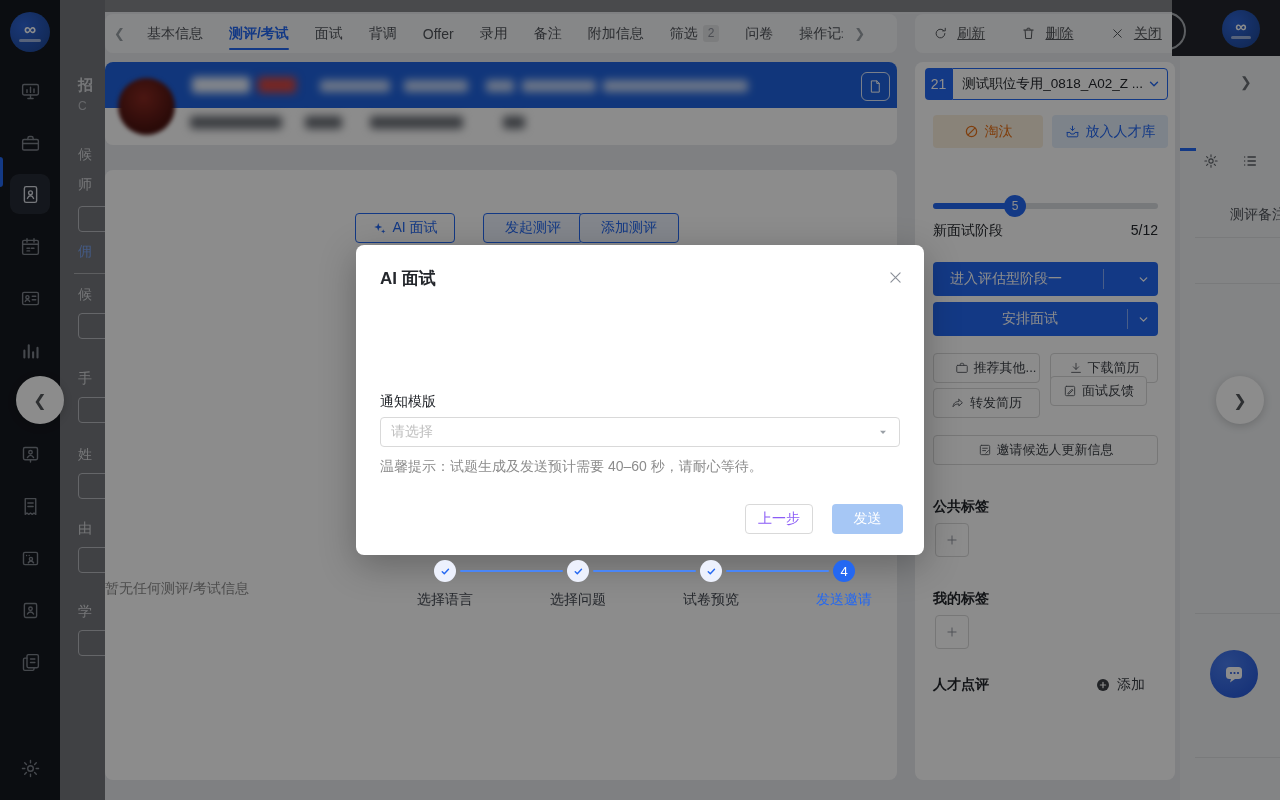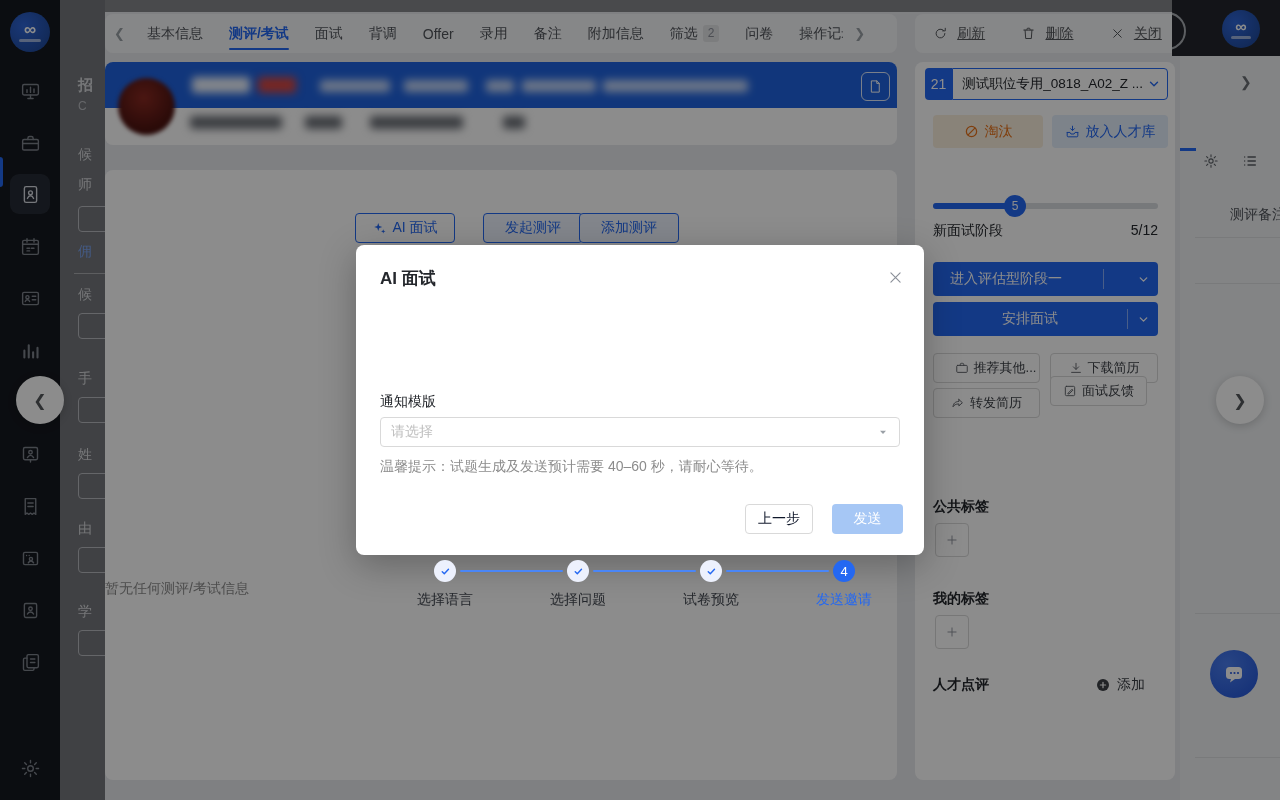--- a/index.html
+++ b/index.html
@@ -124,21 +124,21 @@
   .step .slab{margin-top:9px;font-size:14px;color:#24272c;}
   .step.cur .slab{color:#2468F2;}
   .sline{position:absolute;top:325px;height:2px;background:#4a86f7;border-radius:1px;z-index:59;}
   .m-field{position:absolute;left:24px;top:148px;font-size:14px;}
   .m-select{position:absolute;left:24px;top:172px;width:520px;height:30px;border:1px solid #d9d9d9;border-radius:4px;
             box-sizing:border-box;display:flex;align-items:center;padding:0 10px;color:#bfbfbf;}
   .m-select .txt{flex:1;}
   .m-select svg{width:12px;height:12px;color:#9aa0a6;}
   .m-hint{position:absolute;left:24px;top:213px;font-size:14px;color:#8c8c8c;}
   .m-prev{position:absolute;left:389px;top:259px;width:68px;height:30px;border:1px solid #d9d9d9;border-radius:4px;
-          background:#fff;color:#0f172a;display:flex;align-items:center;justify-content:center;font-size:14px;box-sizing:border-box;}
+          background:#fff;color:#8b5cf6;display:flex;align-items:center;justify-content:center;font-size:14px;box-sizing:border-box;}
   .m-send{position:absolute;left:476px;top:259px;width:71px;height:30px;border-radius:4px;background:#A6C7F5;color:#fff;
           display:flex;align-items:center;justify-content:center;font-size:14px;}
 </style>
 </head>
 <body>
 
 <div class="abs topstrip"></div>
 <div class="abs leftstrip">
   <div class="frag" style="top:76px;font-weight:bold;font-size:15px;">招</div>
   <div class="frag" style="top:99px;font-size:12px;color:#b9bbc0;">C</div>
@@ -470,20 +470,29 @@
   </div>
   <div class="actbtn" style="left:135px;top:314px;width:97px;">
     <span>
         <svg class="i" viewBox="0 0 24 24">
           <rect x="4" y="4" width="16" height="16" rx="2"></rect>
           <path d="M9 15.5l6.5-6.5 1.5 1.5L10.5 17H9z"></path>
         </svg>
       </span>
     <span>面试反馈</span>
   </div>
+  <div class="actbtn" style="left:18px;top:373px;width:225px;">
+    <span>
+        <svg class="i" viewBox="0 0 24 24">
+          <rect x="4" y="4" width="16" height="16" rx="2"></rect>
+          <path d="M8 9h8M8 13h5M13.5 17.5l4.5-4.5"></path>
+        </svg>
+      </span>
+    <span>邀请候选人更新信息</span>
+  </div>
   <div class="seclab" style="top:436px;">公共标签</div>
   <div class="addtag" style="top:461px;">
     <span>
         <svg class="i" viewBox="0 0 24 24">
           <path d="M12 5v14M5 12h14"></path>
         </svg>
       </span>
   </div>
   <div class="seclab" style="top:528px;">我的标签</div>
   <div class="addtag" style="top:553px;">

